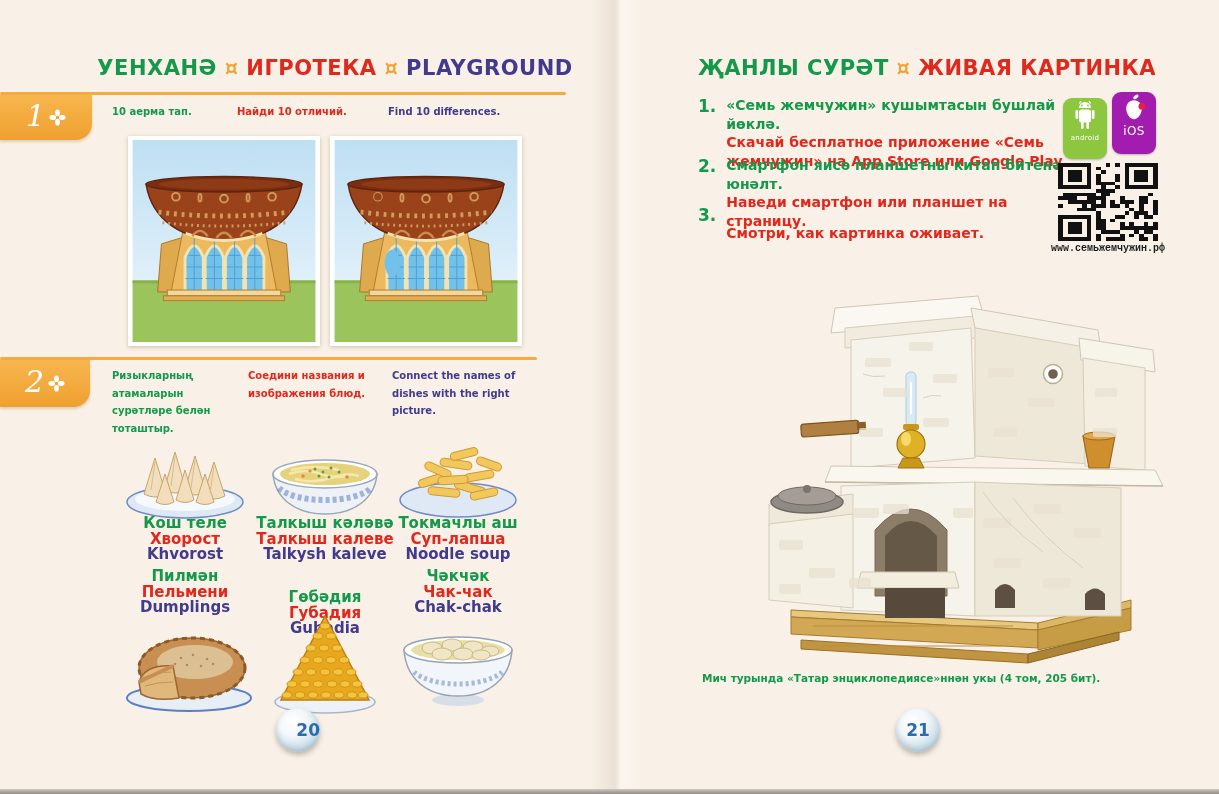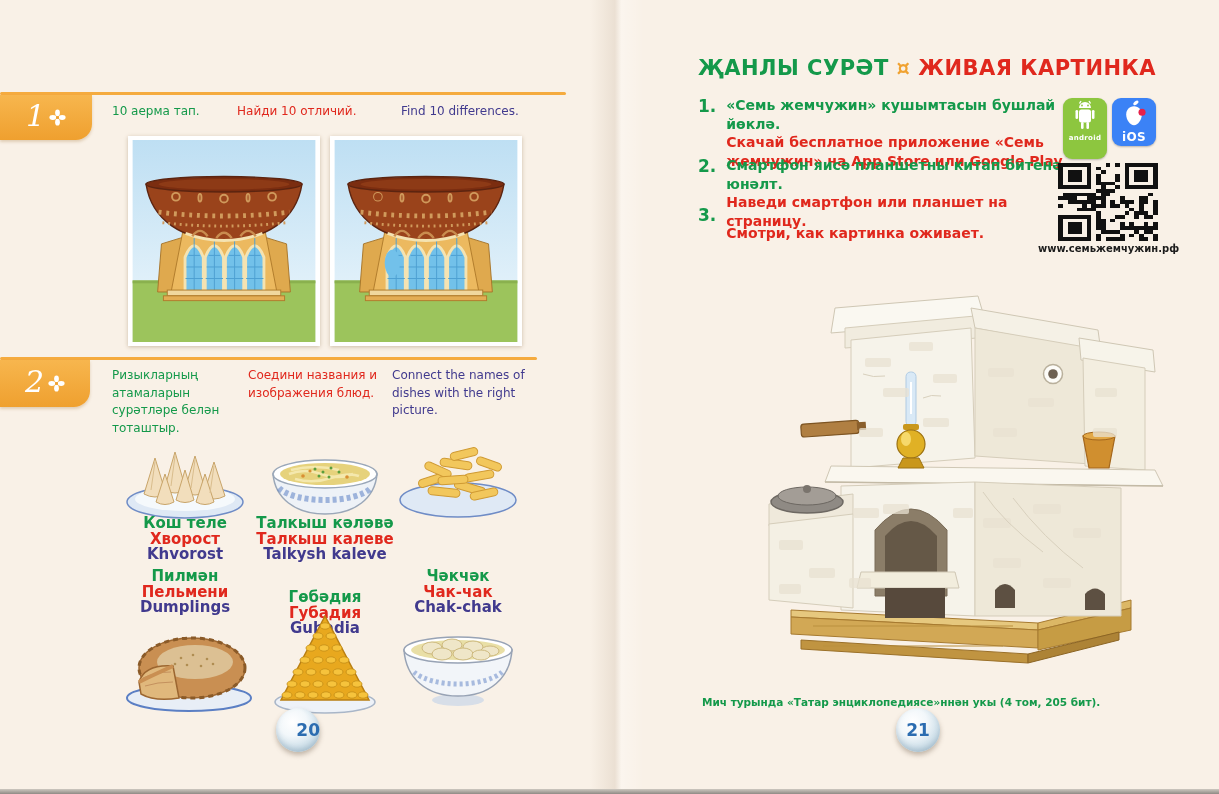--- a/index.html
+++ b/index.html
@@ -13,39 +13,39 @@
 
   
   .rule{height:3px;background:#f5ab3f;border-radius:2px;}
   .numtab{background:linear-gradient(180deg,#f7b64e,#efa02f);border-radius:0 0 16px 0;
           display:flex;align-items:center;justify-content:center;gap:4px;
           box-shadow:0 2px 3px rgba(150,100,30,.25);}
   .numtab .num{color:#fff;font-family:"DejaVu Serif","Liberation Serif",serif;
                font-style:italic;font-size:30px;line-height:1;transform:translateY(-2px);}
 
   
-  .instr{font-size:12px;font-weight:400;line-height:17.5px;}
+  .instr{font-size:10px;font-weight:700;line-height:17.5px;}
   .lbl{font-size:15px;font-weight:700;line-height:15.5px;text-align:center;}
 
   
   .pic-frame{background:#fff;padding:4px;box-shadow:0 1px 4px rgba(120,90,50,.35);}
   .pic-frame svg{display:block;}
 
   
   .step-num{font-size:17px;font-weight:700;color:#14994a;}
   .step-text{font-size:14px;font-weight:700;line-height:18.5px;}
 
   
   .appbadge{border-radius:9px;display:flex;flex-direction:column;align-items:center;
             justify-content:flex-start;color:#fff;box-shadow:0 1px 2px rgba(0,0,0,.25);}
-  .appbadge .cap{font-size:7px;font-weight:700;letter-spacing:.3px;}
-
-  .qr-caption{font-size:10px;font-weight:700;color:#1c1c1c;text-align:center;white-space:nowrap;}
-
-  .footnote{font-size:10.5px;font-weight:700;line-height:14px;white-space:nowrap;margin-top:24px;}
+  .appbadge .cap{font-size:7px;font-weight:400;letter-spacing:.3px;}
+
+  .qr-caption{font-size:10px;font-weight:700;color:#1c1c1c;text-align:center;white-space:nowrap;font-family:Liberation Mono, monospace;}
+
+  .footnote{font-size:10.5px;font-weight:700;line-height:14px;white-space:nowrap;}
 
   
   .pearl{width:44px;height:44px;border-radius:50%;
          background:radial-gradient(circle at 38% 32%,#ffffff 0%,#f2f7fa 35%,#cfe0ea 65%,#a9c2d1 100%);
          box-shadow:0 3px 5px rgba(90,70,50,.35), inset 0 -3px 5px rgba(120,150,170,.35);
          display:flex;align-items:center;justify-content:center;
          color:#2b6cb0;font-size:17px;font-weight:700;}
 
   .bottom-bar{left:0;bottom:0;width:100%;height:5px;
               background:linear-gradient(180deg,#cdc8c0,#8f8a84);}
@@ -93,39 +93,46 @@
           <path d="M31,86 Q95,93 159,86" stroke-width="3" stroke-dasharray="2 4"></path>
         </g>
         <path d="M55,97 Q95,112 135,97" fill="none" stroke="#f4e3b2" stroke-width="3"></path>
         <path d="M62,100 Q70,89 78,100 M87,102 Q95,91 103,102 M112,100 Q120,89 128,100" fill="none" stroke="#c98c4f" stroke-width="2.5"></path>
       </g>
     </defs>
   </svg>
 
   <div class="abs" style="left:0;top:0;width:617px;height:794px;">
 
+    <div class="abs page-title" style="left:60px;top:56px;width:550px;">
+      <span class="t-green">УЕНХАНӘ</span>
+      <span class="t-orange">¤</span>
+      <span class="t-red">ИГРОТЕКА</span>
+      <span class="t-orange">¤</span>
+      <span class="t-navy">PLAYGROUND</span>
+    </div>
 
     <div class="abs rule" style="left:0;top:92px;width:566px;"></div>
 
     <div class="abs numtab" style="left:0;top:95px;width:92px;height:45px;">
       <span class="num">1</span>
       <svg width="17" height="17" viewBox="0 0 20 20">
         <g fill="#fff">
             <ellipse cx="10" cy="4.5" rx="2.8" ry="4"></ellipse>
             <ellipse cx="15.5" cy="10" rx="4" ry="2.8"></ellipse>
         <ellipse cx="10" cy="15.5" rx="2.8" ry="4"></ellipse>
             <ellipse cx="4.5" cy="10" rx="4" ry="2.8"></ellipse>
           </g>
         <circle cx="10" cy="10" r="1.6" fill="#efa02f"></circle>
       </svg>
     </div>
 
     <div class="abs instr t-green" style="left:112px;top:103px;">10 аерма тап.</div>
     <div class="abs instr t-red" style="left:237px;top:103px;">Найди 10 отличий.</div>
-    <div class="abs instr t-navy" style="left:401px;top:103px;">Find 10 differences.</div>
+    <div class="abs instr t-navy" style="left:388px;top:103px;">Find 10 differences.</div>
 
     <div class="abs pic-frame" style="left:128px;top:136px;">
       <svg width="184" height="202" viewBox="0 0 190 210">
           <use href="#kazan-bldg"></use>
         </svg>
     </div>
     <div class="abs pic-frame" style="left:330px;top:136px;">
       <svg width="184" height="202" viewBox="0 0 190 210">
         <use href="#kazan-bldg"></use>
         <circle cx="45" cy="59" r="4" fill="#9a431b"></circle>
@@ -218,20 +225,25 @@
 
     <div class="abs lbl" style="left:115px;top:516px;width:140px;">
       <div class="t-green">Кош теле</div>
       <div class="t-red">Хворост</div>
       <div class="t-navy">Khvorost</div>
     </div>
     <div class="abs lbl" style="left:255px;top:516px;width:140px;">
       <div class="t-green">Талкыш кәләвә</div>
       <div class="t-red">Талкыш калеве</div>
       <div class="t-navy">Talkysh kaleve</div>
+    </div>
+    <div class="abs lbl" style="left:388px;top:516px;width:140px;">
+      <div class="t-green">Токмачлы аш</div>
+      <div class="t-red">Суп-лапша</div>
+      <div class="t-navy">Noodle soup</div>
     </div>
 
     <div class="abs lbl" style="left:115px;top:569px;width:140px;">
       <div class="t-green">Пилмән</div>
       <div class="t-red">Пельмени</div>
       <div class="t-navy">Dumplings</div>
     </div>
     <div class="abs lbl" style="left:255px;top:590px;width:140px;">
       <div class="t-green">Гөбәдия</div>
       <div class="t-red">Губадия</div>
@@ -365,21 +377,21 @@
             <circle cx="18" cy="7.5" r="0.9" fill="#8dc63f"></circle>
           <rect x="9" y="11.5" width="12" height="13" rx="2.5"></rect>
           <rect x="5.5" y="12" width="2.6" height="9" rx="1.3"></rect>
           <rect x="21.9" y="12" width="2.6" height="9" rx="1.3"></rect>
           <rect x="11" y="24" width="2.6" height="7" rx="1.3"></rect>
           <rect x="16.4" y="24" width="2.6" height="7" rx="1.3"></rect>
         </g>
       </svg>
       <span class="cap">android</span>
     </div>
-    <div class="abs appbadge" style="left:495px;top:98px;width:44px;height:48px;background:#3b82f6;">
+    <div class="abs appbadge" style="left:495px;top:92px;width:44px;height:62px;background:#a21caf;">
       <svg width="26" height="32" viewBox="0 0 22 26">
         <path d="M11,6.5 C6.8,6.5 4.4,9.6 4.4,13.5 C4.4,18 7.6,22.5 11,22.5 C14.4,22.5 17.6,18 17.6,13.5 C17.6,9.6 15.2,6.5 11,6.5 Z" fill="#fff"></path>
         <circle cx="17.8" cy="11.5" r="3" fill="#e6204a"></circle>
         <ellipse cx="12.6" cy="3.6" rx="2.6" ry="1.4" fill="#fff" transform="rotate(-38 12.6 3.6)"></ellipse>
       </svg>
       <span class="cap" style="font-size:12px;">iOS</span>
     </div>
 
     <div class="abs" style="left:441px;top:163px;">
       <svg width="100" height="78" viewBox="0 0 21 21" preserveAspectRatio="none" shape-rendering="crispEdges">

